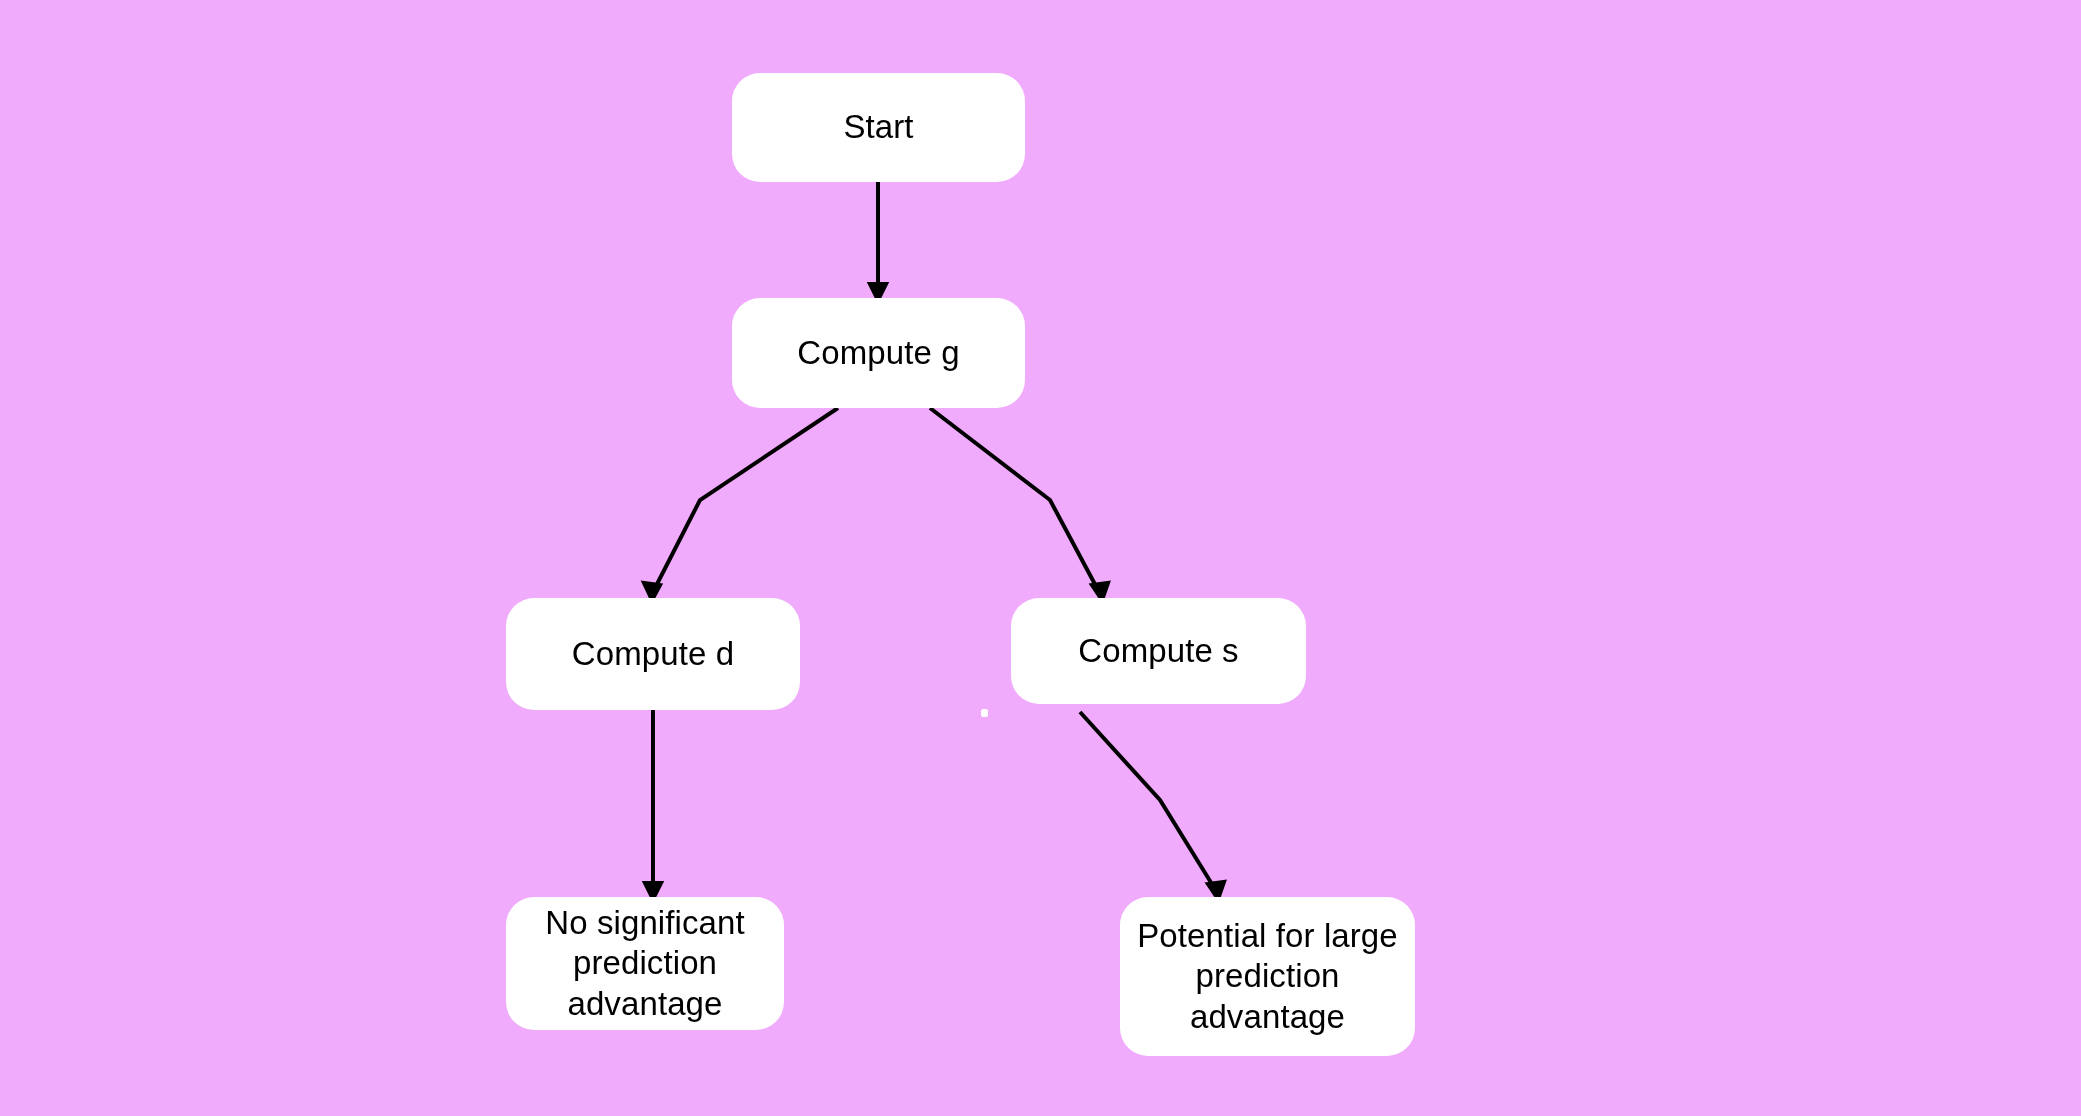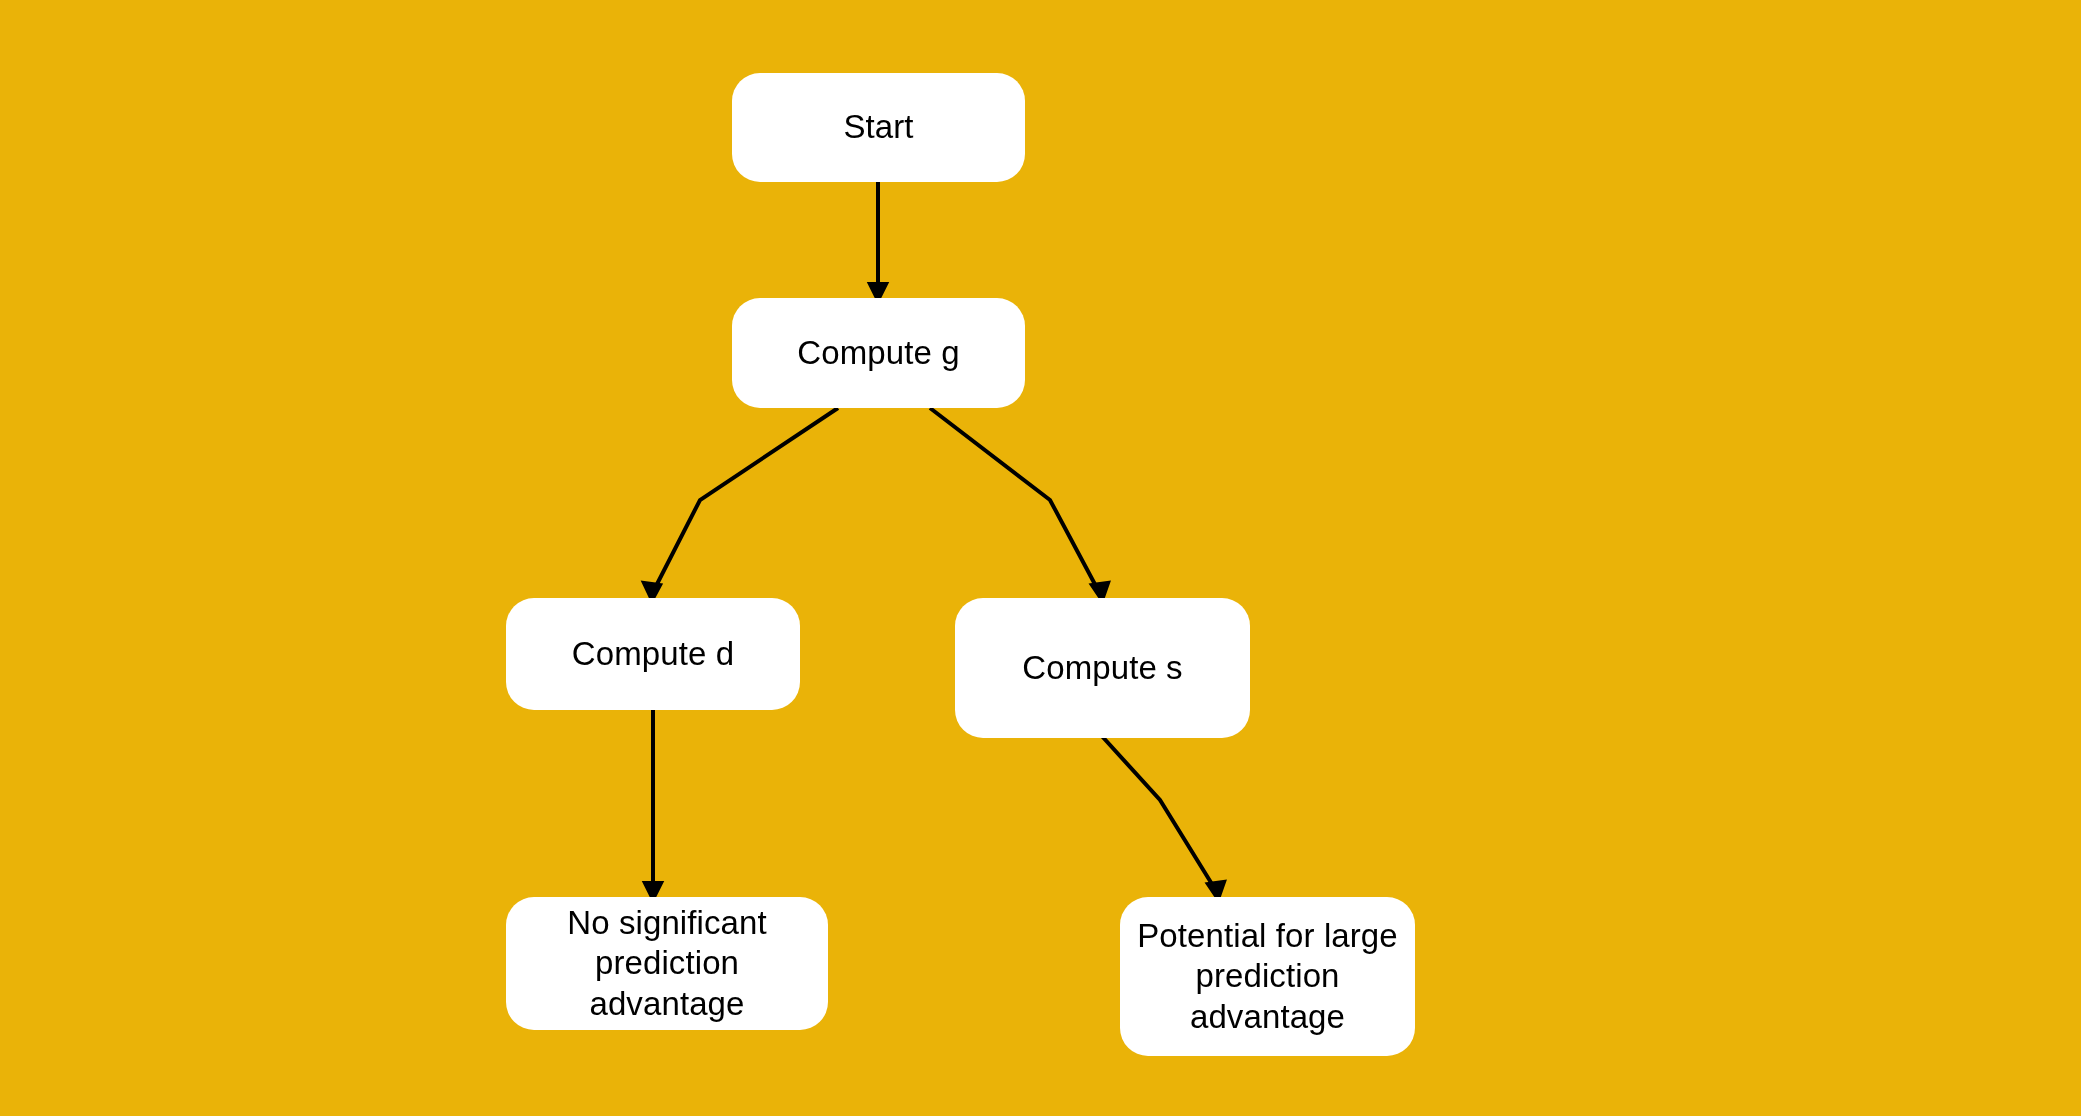--- a/index.html
+++ b/index.html
@@ -9,21 +9,21 @@
     background: #000000;
   }
   body {
     font-family: "Liberation Sans", sans-serif;
   }
 
   #canvas {
     position: relative;
     width: 2081px;
     height: 1116px;
-    background: #eab308;
+    background: #f0abfc;
     overflow: hidden;
   }
 
   
   .edge-layer {
     position: absolute;
     left: 0;
     top: 0;
     width: 2081px;
     height: 1116px;
@@ -59,22 +59,22 @@
 
   .node-label {
     display: block;
     white-space: pre-line;
   }
 
   
   #node-start        { left: 732px;  top: 73px;  width: 293px; height: 109px; }
   #node-compute-g    { left: 732px;  top: 298px; width: 293px; height: 110px; }
   #node-compute-d    { left: 506px;  top: 598px; width: 294px; height: 112px; }
-  #node-compute-s    { left: 955px;  top: 598px; width: 295px; height: 140px; }
-  #node-outcome-low  { left: 506px;  top: 897px; width: 322px; height: 133px; }
+  #node-compute-s    { left: 1011px;  top: 598px; width: 295px; height: 106px; }
+  #node-outcome-low  { left: 506px;  top: 897px; width: 278px; height: 133px; }
   #node-outcome-high { left: 1120px; top: 897px; width: 295px; height: 159px; }
 
   
   .artifact {
     position: absolute;
     background: #ffffff;
     width: 7px;
     height: 8px;
     border-radius: 2px;
   }

